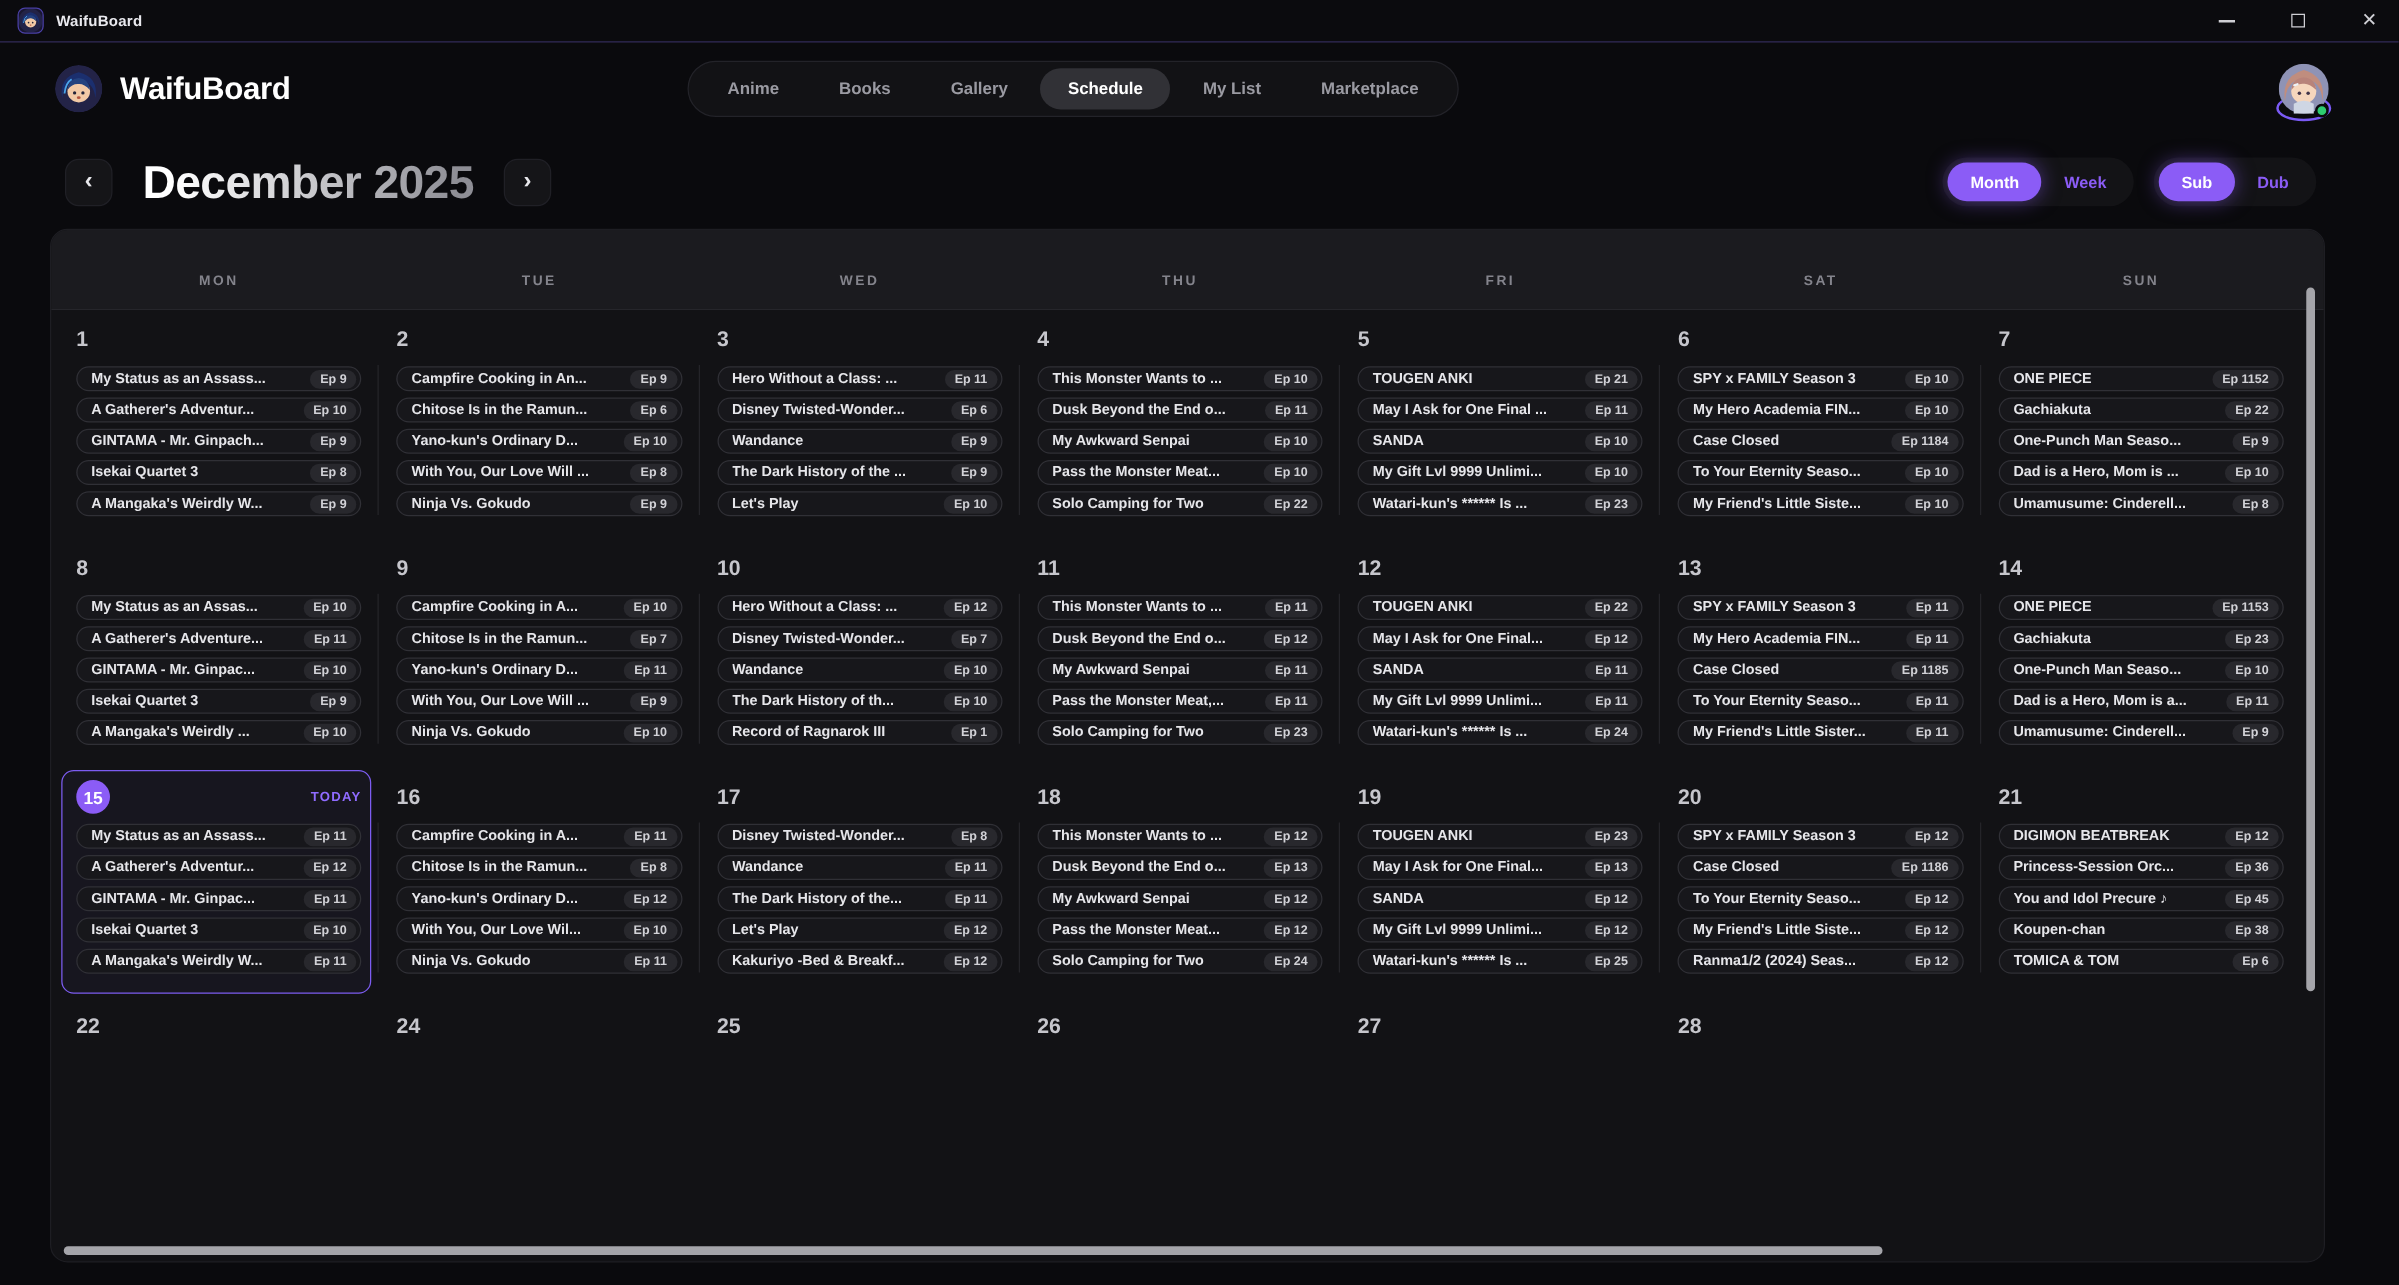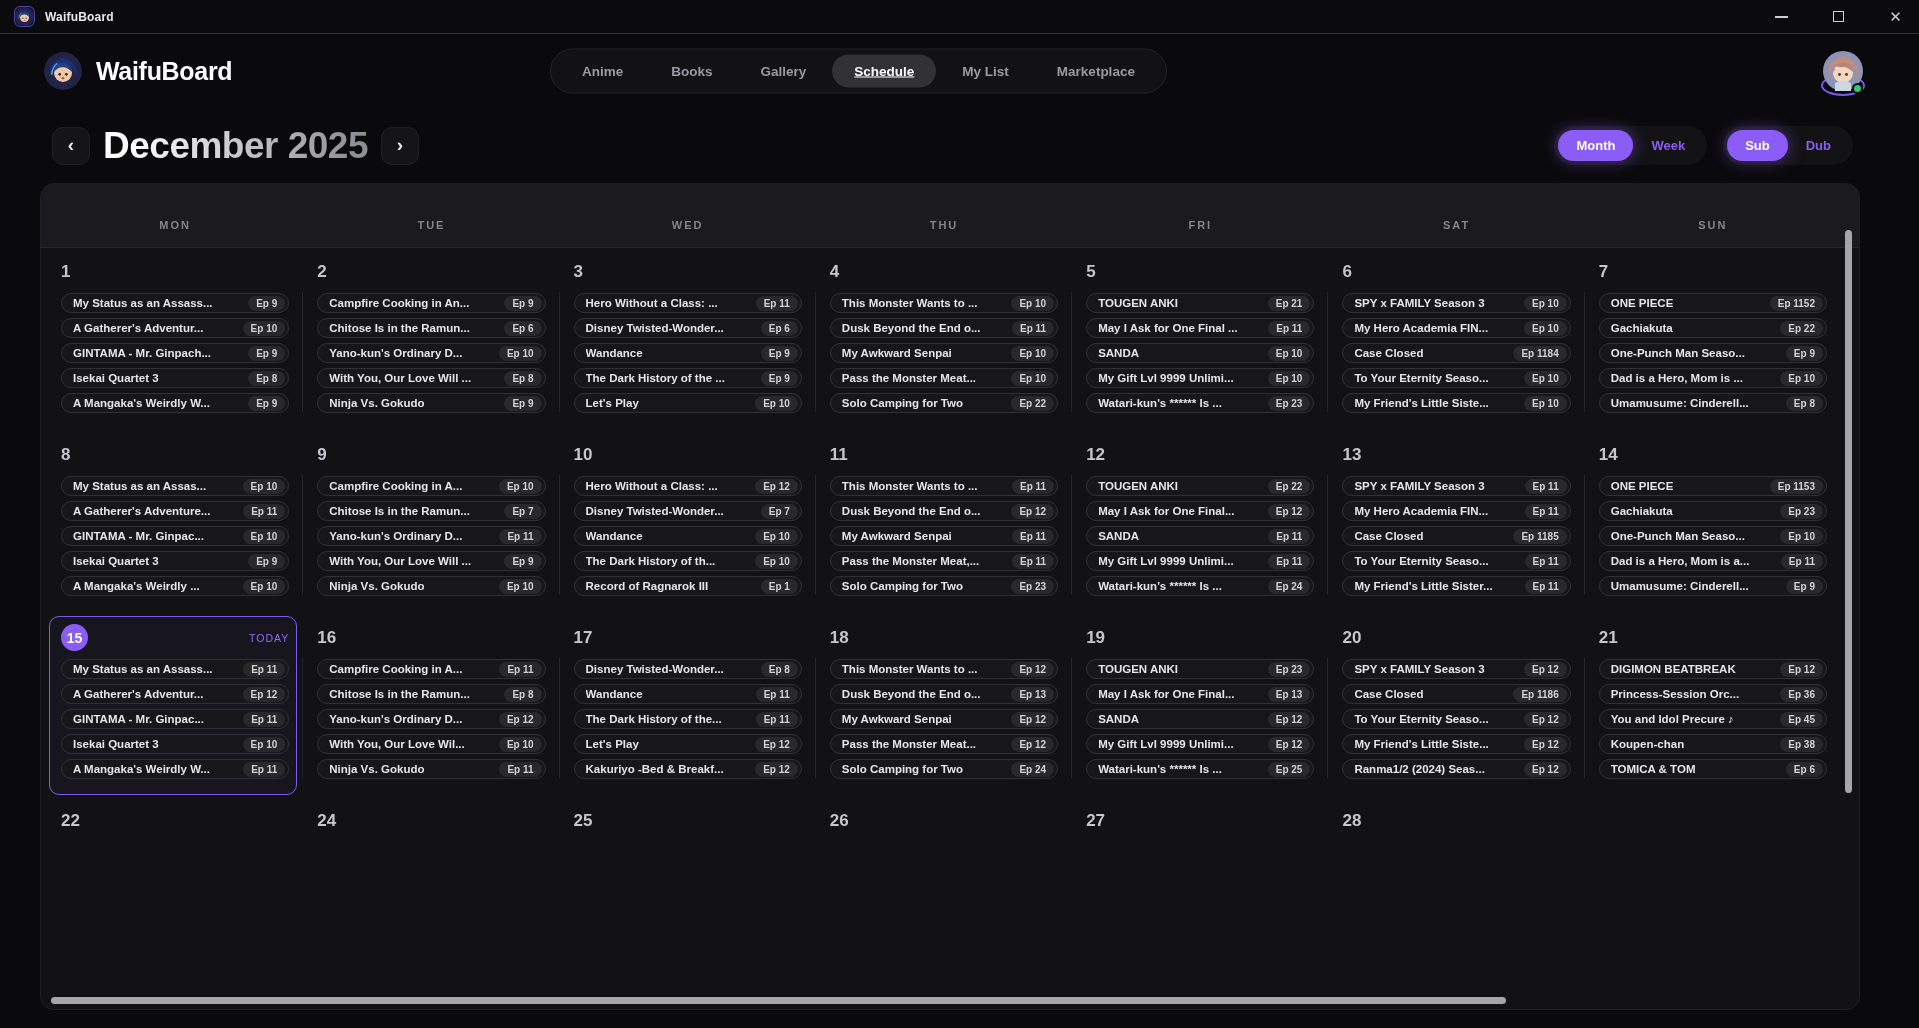--- a/index.html
+++ b/index.html
@@ -24,36 +24,36 @@
   .app-header { height:74px; position:relative; display:flex; align-items:center; }
   .brand { display:flex; align-items:center; gap:14px; margin-left:44px; }
   .brand-logo { width:38px; height:38px; border-radius:50%; overflow:hidden; flex:none; }
   .brand-logo svg { width:100%; height:100%; }
   .brand-name { font-size:25px; font-weight:800; color:#ffffff; letter-spacing:-.3px; }
   .nav-pill { position:absolute; left:550px; top:50%; transform:translateY(-50%);
               display:flex; align-items:center; gap:4px; background:#121215;
               border:1px solid #232329; border-radius:999px; padding:5px 9px; }
   .tab { background:none; border:0; font-family:inherit; font-size:13.5px; font-weight:600;
          color:#9a9aa2; padding:9px 22px; border-radius:999px; cursor:pointer; white-space:nowrap;text-align:right; }
-  .tab.active { background:#313136; color:#fff; font-weight:700;text-decoration:underline; }
+  .tab.active { background:#313136; color:#fff; font-weight:700; }
   .profile { position:absolute; right:58px; top:50%; transform:translateY(-50%);
              width:40px; height:40px; cursor:pointer; }
   .profile-img { width:40px; height:40px; border-radius:50%; border:2px solid #7a5af5;
                  overflow:hidden; }
   .profile-img svg { width:100%; height:100%; }
   .status-dot { position:absolute; right:-2px; bottom:-3px; width:11px; height:11px;
                 border-radius:50%; background:#2ecc71; border:2px solid #0a0a0d; }
 
   
   .month-bar { height:75px; display:flex; align-items:center; padding:0 66px 0 52px; }
   .nav-btn { width:38px; height:38px; border-radius:11px; background:#151518;
              border:1px solid #202026; color:#e8e8ec; font-size:19px; font-weight:700;
              display:flex; align-items:center; justify-content:center; cursor:pointer; flex:none;
              font-family:inherit; padding-bottom:2px; }
-  .month-title { font-size:37px; font-weight:800; letter-spacing:-.5px; margin:0 13px;
+  .month-title { font-size:37px; font-weight:800; letter-spacing:-.5px; margin:0 24px;
                  background:linear-gradient(90deg,#ffffff 10%,#8e8e95 95%);
                  -webkit-background-clip:text; background-clip:text; color:transparent; }
   .toggles { margin-left:auto; display:flex; gap:16px; }
   .seg-group { display:flex; align-items:center; background:#131316; border-radius:999px; padding:4px; }
   .seg { border:0; background:none; color:#8b5cf6; font-family:inherit; font-size:13px;
          font-weight:700; padding:8px 18px; border-radius:999px; cursor:pointer; }
   .seg-active { background:#8b5cf6; color:#fff; box-shadow:0 0 16px rgba(139,92,246,.5); }
 
   
   .calendar { position:relative; margin:0 59px 0 40px; height:827px; background:#121215;
@@ -76,21 +76,21 @@
   .pill { height:20px; display:flex; align-items:center; justify-content:space-between;
           background:#17171b; border:1px solid #303036; border-radius:999px;
           padding:0 3px 0 11px; cursor:pointer; }
   .pill-title { font-size:11.5px; font-weight:700; color:#e6e6ea; white-space:nowrap; overflow:hidden; }
   .pill-ep { flex:none; margin-left:6px; background:#28282d; border-radius:999px;
              padding:2px 8px; font-size:10px; font-weight:700; color:#d2d2d7; }
   .today-ring { position:absolute; inset:2px 6px 2px 2px; border:1px solid #7c5cf0;
                 border-radius:10px; background:rgba(124,92,240,.05); z-index:0; }
   .date-circle { width:27px; height:27px; border-radius:50%; background:#8b5cf6; color:#fff;
                  font-size:14px; font-weight:800; display:flex; align-items:center; justify-content:center; }
-  .today-label { font-size:10.5px; font-weight:400; letter-spacing:1px; color:#8f6bff; }
+  .today-label { font-size:10.5px; font-weight:700; letter-spacing:1px; color:#8f6bff; }
   .vscroll { position:absolute; right:7px; top:46px; width:7px; height:563px;
              border-radius:4px; background:#a5a5aa; cursor:pointer; }
   .hscroll { position:absolute; left:10px; bottom:5px; height:7px; width:1455px;
              border-radius:4px; background:#a5a5aa; cursor:pointer; }
 </style>
 </head>
 <body>
 
 <div class="titlebar">
   <span class="tb-icon">

